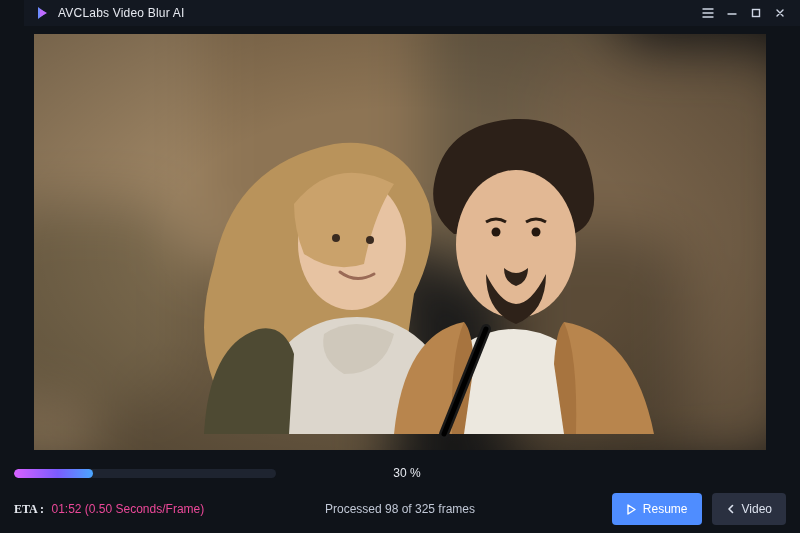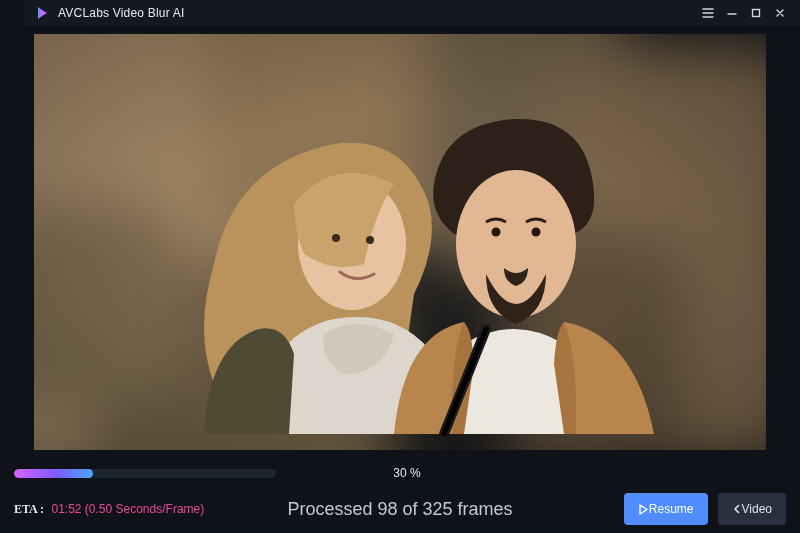--- a/index.html
+++ b/index.html
@@ -103,31 +103,31 @@
     padding: 10px 14px 0 14px;
     gap: 10px;
   }
   .eta-label { color: #e6e9f0; font-weight: 600; font-family: Liberation Serif, serif; }
   .eta-val { color: #ec4899; margin-left: 4px; }
   .processed {
     position: absolute;
     left: 0; right: 0;
     text-align: center;
     color: #c1c8d6;
-    font-size: 18px;
+    font-size: 12px;
   }
   .bottom-inner { position: relative; width: 100%; height: 26px; display:flex; align-items:center; }
   .eta-block { position: relative; z-index: 1; }
   .btns { margin-left: auto; display: flex; gap: 10px; position: relative; z-index:1; }
   .btn {
     height: 26px;
     border-radius: 4px;
     display: flex; align-items: center; justify-content: center;
     font-size: 12px;
-    gap: 0;
+    gap: 6px;
     padding: 16px 14px;
     cursor: pointer;
     border: none;
     color: #fff;
   }
   .btn-primary { background: #4f8dff; }
   .btn-secondary { background: #2a3040; color: #dce2ee; }
   .btn svg { display:block; }
 </style>
 </head>

